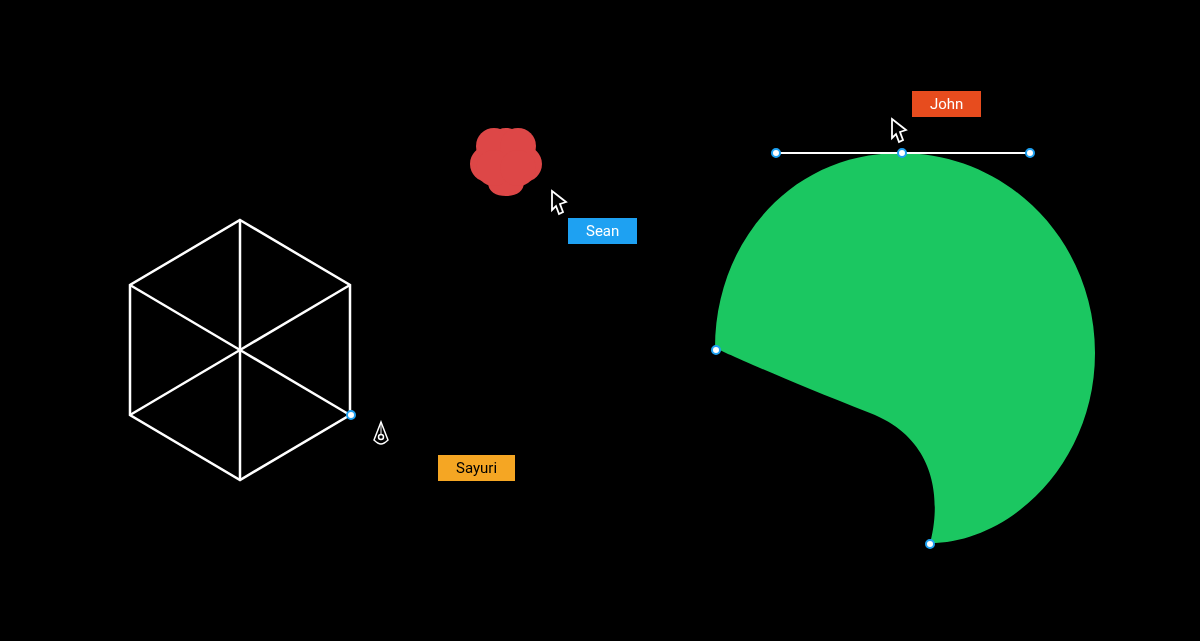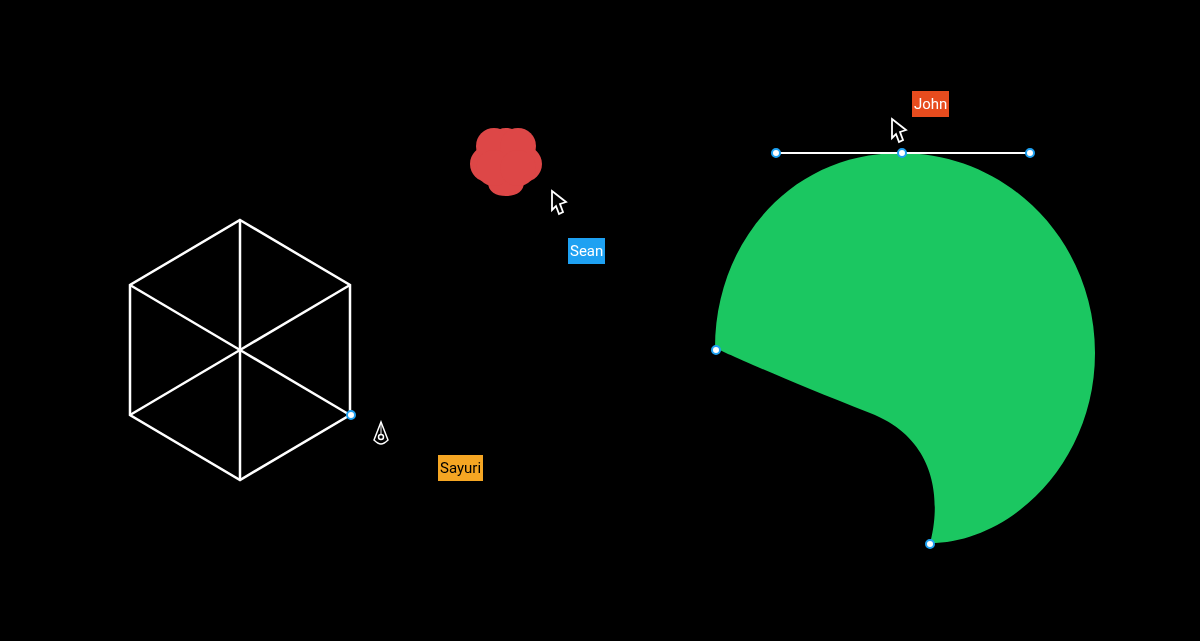--- a/index.html
+++ b/index.html
@@ -24,21 +24,21 @@
       height: 10px;
       background: #fff;
       border: 2px solid #1EA1F2;
       border-radius: 50%;
       transform: translate(-50%, -50%);
     }
     .cursor-label {
       position: absolute;
       color: #fff;
       font-size: 15px;
-      padding: 4px 2px;
+      padding: 4px 18px;
       font-weight: 400;
     }
     .cursor-arrow {
       position: absolute;
     }
     .pen-tool {
       position: absolute;
     }
     .tangent-line {
       position: absolute;
@@ -91,21 +91,21 @@
       <circle cx="52" cy="30" r="18"></circle>
       <circle cx="28" cy="52" r="18"></circle>
       <circle cx="52" cy="52" r="18"></circle>
     </g>
   </svg>
 
   <svg class="cursor-arrow" style="left:548px; top:188px; width:22px; height:28px;" viewBox="0 0 22 28">
     <path d="M4 3 L18 14 L12 16 L15 24 L11 26 L8 18 L4 22 Z" fill="#000" stroke="#fff" stroke-width="1.8"></path>
   </svg>
 
-  <div class="cursor-label" style="left:568px; top:218px; background:#1EA1F2;margin-top:20px;">Sean</div>
+  <div class="cursor-label" style="left:568px; top:218px; background:#1EA1F2;">Sean</div>
 
   <svg class="shape" style="left:700px; top:148px; width:400px; height:400px;" viewBox="0 0 400 400">
     <path d="M 200 5
              C 310 5 395 95 395 205
              C 395 315 310 395 230 395
              C 230 395 260 300 170 265
              C 80 230 15 200 15 200
              C 15 95 90 5 200 5 Z" fill="#1BC761"></path>
   </svg>
 

